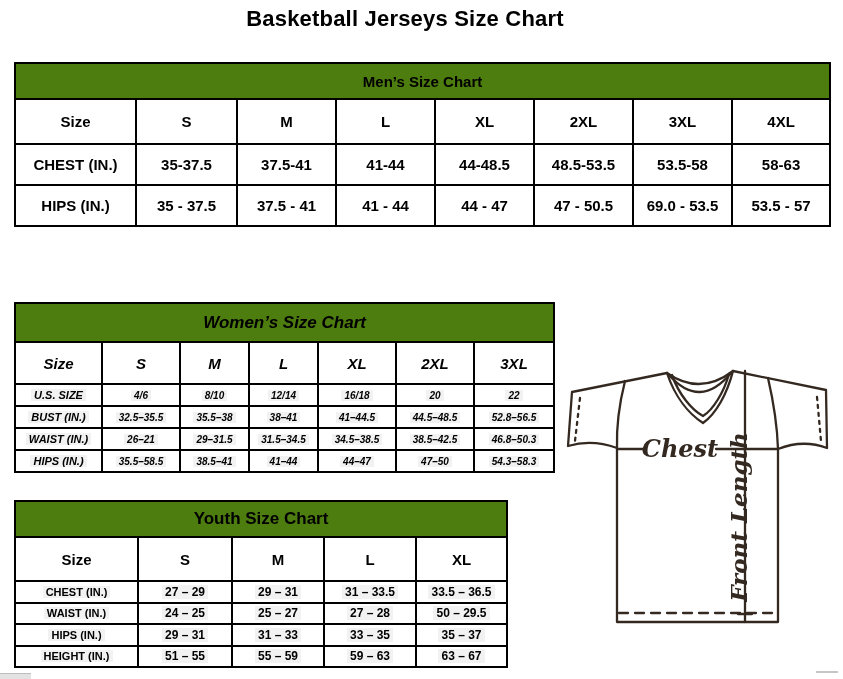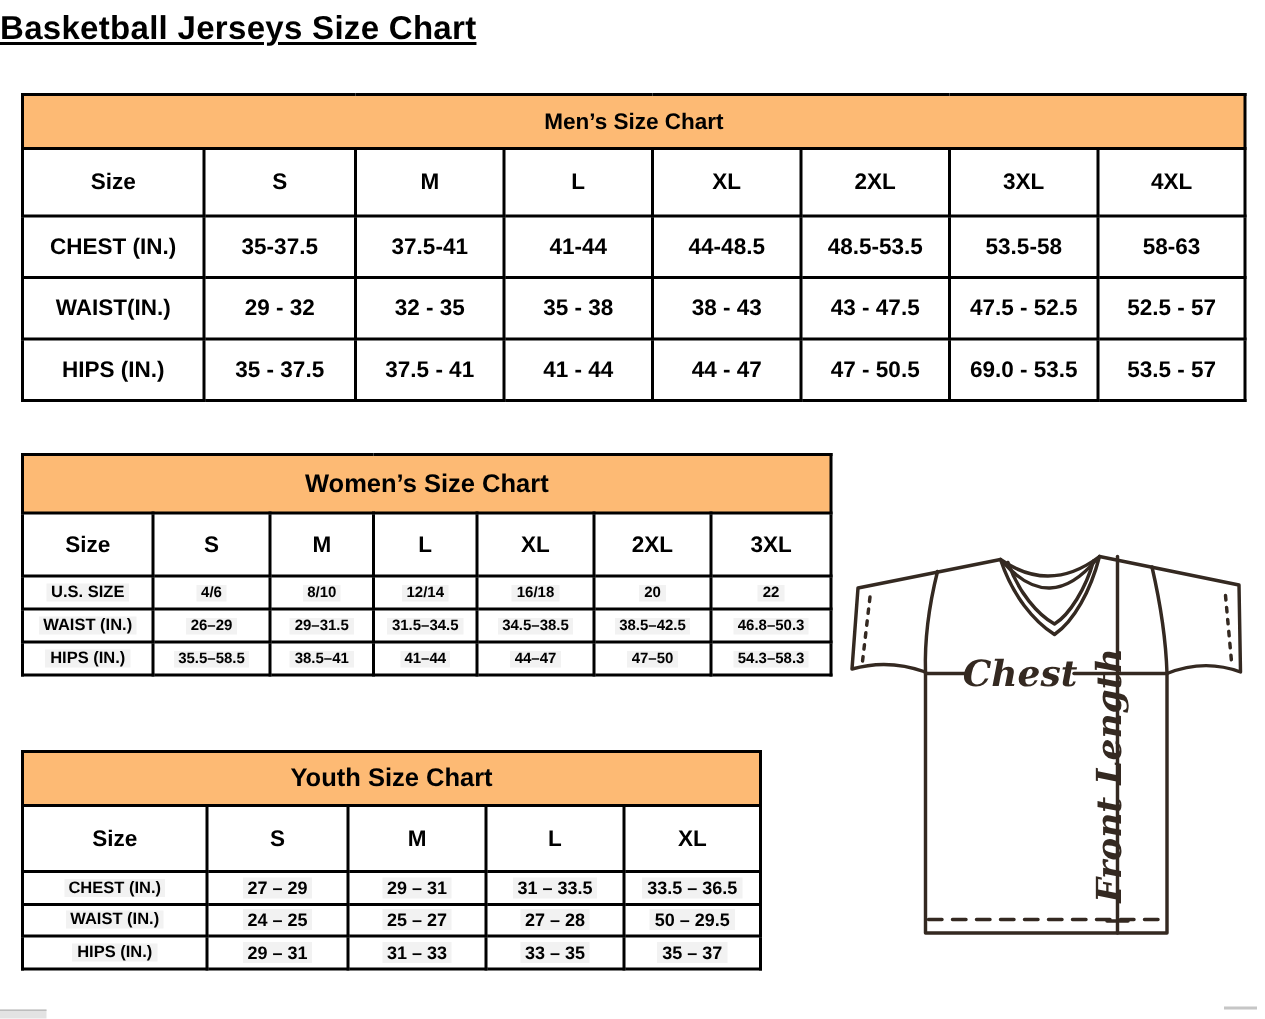--- a/index.html
+++ b/index.html
@@ -3,36 +3,36 @@
 <meta charset="utf-8">
 <style>
   html,body{margin:0;padding:0;}
   body{
     width:843px;height:679px;position:relative;overflow:hidden;
     background:#ffffff;color:#000;
     font-family:"Liberation Sans", sans-serif;
   }
   .page-title{
     position:absolute;left:0;top:6px;width:810px;
-    text-align:left;font-size:22px;font-weight:bold;letter-spacing:.2px;text-decoration:underline;
+    text-align:center;font-size:22px;font-weight:bold;letter-spacing:.2px;
   }
   table.sizes{border-collapse:collapse;table-layout:fixed;position:absolute;}
   table.sizes td{
     border:2px solid #000;text-align:center;vertical-align:middle;
     font-weight:bold;padding:0;overflow:hidden;white-space:nowrap;
   }
-  td.band{background:#fdba74;font-size:17px;}
+  td.band{background:#4d7c0f;font-size:17px;}
   
   table.mens{left:14px;top:62px;width:815px;}
   .mens td{font-size:15px;}
   .mens tr.bandrow td{height:34px;}
   .mens tr.headrow td{height:43px;}
   .mens tr.datarow td{height:39px;}
   
-  table.womens{left:14px;top:302px;width:539px;}
+  table.womens{left:14px;top:302px;width:539px;font-style:italic;}
   .womens td{border-width:1.5px;}
   .womens tr.bandrow td{height:37px;}
   .womens tr.headrow td{height:40px;font-size:15px;}
   .womens tr.datarow td{height:20px;font-size:10px;}
   .womens tr.datarow td.rlabel{font-size:11px;margin-top:28px;}
   
   table.youth{left:14px;top:500px;width:492px;}
   .youth td{border-width:1.5px;}
   .youth tr.bandrow td{height:34px;}
   .youth tr.headrow td{height:42px;font-size:15px;}
@@ -83,30 +83,20 @@
   </tr>
   <tr class="datarow">
     <td class="rlabel">CHEST (IN.)</td>
     <td>35-37.5</td>
     <td>37.5-41</td>
     <td>41-44</td>
     <td>44-48.5</td>
     <td>48.5-53.5</td>
     <td>53.5-58</td>
     <td>58-63</td>
-  </tr>
-  <tr class="datarow">
-    <td class="rlabel">WAIST(IN.)</td>
-    <td>29 - 32</td>
-    <td>32 - 35</td>
-    <td>35 - 38</td>
-    <td>38 - 43</td>
-    <td>43 - 47.5</td>
-    <td>47.5 - 52.5</td>
-    <td>52.5 - 57</td>
   </tr>
   <tr class="datarow">
     <td class="rlabel">HIPS (IN.)</td>
     <td>35 - 37.5</td>
     <td>37.5 - 41</td>
     <td>41 - 44</td>
     <td>44 - 47</td>
     <td>47 - 50.5</td>
     <td>69.0 - 53.5</td>
     <td>53.5 - 57</td>
@@ -140,22 +130,31 @@
   <tr class="datarow">
     <td class="rlabel"><span class="hl">U.S. SIZE</span></td>
     <td><span class="hl">4/6</span></td>
     <td><span class="hl">8/10</span></td>
     <td><span class="hl">12/14</span></td>
     <td><span class="hl">16/18</span></td>
     <td><span class="hl">20</span></td>
     <td><span class="hl">22</span></td>
   </tr>
   <tr class="datarow">
+    <td class="rlabel"><span class="hl">BUST (IN.)</span></td>
+    <td><span class="hl">32.5–35.5</span></td>
+    <td><span class="hl">35.5–38</span></td>
+    <td><span class="hl">38–41</span></td>
+    <td><span class="hl">41–44.5</span></td>
+    <td><span class="hl">44.5–48.5</span></td>
+    <td><span class="hl">52.8–56.5</span></td>
+  </tr>
+  <tr class="datarow">
     <td class="rlabel"><span class="hl">WAIST (IN.)</span></td>
-    <td><span class="hl">26–29</span></td>
+    <td><span class="hl">26–21</span></td>
     <td><span class="hl">29–31.5</span></td>
     <td><span class="hl">31.5–34.5</span></td>
     <td><span class="hl">34.5–38.5</span></td>
     <td><span class="hl">38.5–42.5</span></td>
     <td><span class="hl">46.8–50.3</span></td>
   </tr>
   <tr class="datarow">
     <td class="rlabel"><span class="hl">HIPS (IN.)</span></td>
     <td><span class="hl">35.5–58.5</span></td>
     <td><span class="hl">38.5–41</span></td>
@@ -200,20 +199,27 @@
     <td><span class="hl">27 – 28</span></td>
     <td><span class="hl">50 – 29.5</span></td>
   </tr>
   <tr class="datarow">
     <td class="rlabel"><span class="hl">HIPS (IN.)</span></td>
     <td><span class="hl">29 – 31</span></td>
     <td><span class="hl">31 – 33</span></td>
     <td><span class="hl">33 – 35</span></td>
     <td><span class="hl">35 – 37</span></td>
   </tr>
+  <tr class="datarow">
+    <td class="rlabel"><span class="hl">HEIGHT (IN.)</span></td>
+    <td><span class="hl">51 – 55</span></td>
+    <td><span class="hl">55 – 59</span></td>
+    <td><span class="hl">59 – 63</span></td>
+    <td><span class="hl">63 – 67</span></td>
+  </tr>
 </tbody>
   </table>
 
 <svg class="jersey" width="276" height="262" viewBox="0 0 276 262">
   <g stroke="#342921" stroke-width="2.3" fill="none" stroke-linecap="round" stroke-linejoin="round">
 
     <path d="M109,8 L14,27 L10,81 Q34,74 59,83 L59,257 L220,257 L220,84 Q245,74 269,83 L268,25 L175,6"></path>
 
     <path d="M67,16 Q58,52 59,83"></path>
     <path d="M210,13 Q219,52 220,84"></path>

